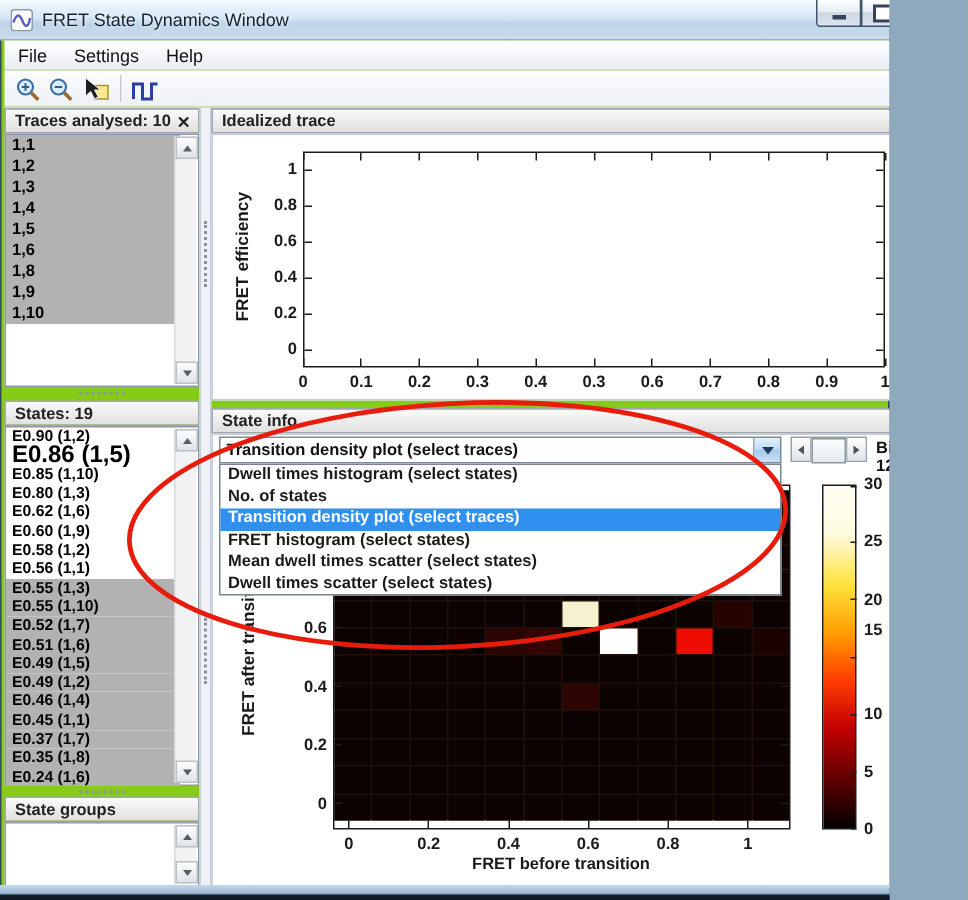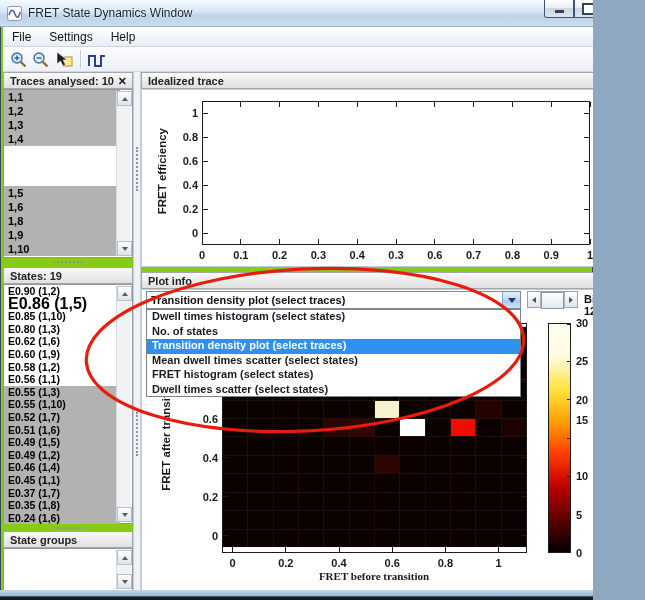--- a/index.html
+++ b/index.html
@@ -132,21 +132,21 @@
           <div class="tri-up"></div>
         </div>
       <div class="sbbtn" style="bottom:0;top:auto">
           <div class="tri-dn"></div>
         </div>
     </div>
   <div class="list-item sel" style="height: 14px; line-height: 14px;">1,1</div>
       <div class="list-item sel" style="height: 14px; line-height: 14px;">1,2</div>
       <div class="list-item sel" style="height: 14px; line-height: 14px;">1,3</div>
       <div class="list-item sel" style="height: 14px; line-height: 14px;">1,4</div>
-      <div class="list-item sel" style="height: 14px; line-height: 14px; margin-top: 40px;">1,5</div>
+      <div class="list-item sel" style="height: 14px; line-height: 14px;">1,5</div>
       <div class="list-item sel" style="height: 14px; line-height: 14px;">1,6</div>
       <div class="list-item sel" style="height: 14px; line-height: 14px;">1,8</div>
       <div class="list-item sel" style="height: 14px; line-height: 14px;">1,9</div>
       <div class="list-item sel" style="height: 14px; line-height: 14px;">1,10</div>
     </div>
   <div class="abs hsplit" style="left:53px;top:261px"></div>
 
   <div class="abs hdr" style="left:3px;top:267px;width:130px;height:17px;">
     <span>States: 19</span>
   </div>
@@ -202,21 +202,21 @@
 
   <div class="abs hdr" style="left:141px;top:72px;width:490px;height:17px;">
     <span>Idealized trace</span>
   </div>
   <div class="abs" style="left:141px;top:89px;width:490px;height:178px;background:#fff;border:1px solid #c3ccd6;"></div>
   <div class="abs axesbox" id="axes1" style="left:202px;top:101px;width:388px;height:144px;"></div>
   <div class="ylab" style="left:156px;top:128px;">FRET efficiency</div>
   <div class="abs hsplit" style="left:307px;top:268px"></div>
 
   <div class="abs hdr" style="left:141px;top:272px;width:490px;height:17px;">
-    <span>Plot info</span>
+    <span>State info</span>
   </div>
   <div class="abs" style="left:141px;top:289px;width:490px;height:303px;background:#fff;border:1px solid #c3ccd6;"></div>
 
   <div class="abs" id="combo">
     <div id="combo-text">Transition density plot (select traces)</div>
     <div id="combo-btn">
       <div style="width:0;height:0;border-left:4px solid transparent;border-right:4px solid transparent;border-top:5px solid #1e3c5c;"></div>
     </div>
   </div>
   <div class="abs" id="slider">
@@ -371,31 +371,31 @@
       <div style="background: rgb(11, 2, 1);"></div>
       <div style="background: rgb(11, 2, 1);"></div>
       <div style="background: rgb(11, 2, 1);"></div>
       <div style="background: rgb(11, 2, 1);"></div>
       <div style="background: rgb(11, 2, 1);"></div>
       <div style="background: rgb(11, 2, 1);"></div>
       <div style="background: rgb(11, 2, 1);"></div>
       <div style="background: rgb(11, 2, 1);"></div>
     </div>
   <div class="ylab" style="left:160px;top:377px;">FRET after transition</div>
-  <div class="tlab" style="left:274px;top:570px;width:200px;text-align:center;font-family:Liberation Serif, serif;">FRET before transition</div>
+  <div class="tlab" style="left:274px;top:570px;width:200px;text-align:center;">FRET before transition</div>
 
   <div class="abs" id="colorbar" style="left: 548px; top: 323px; width: 23px; height: 230px; border: 1px solid rgb(28, 28, 28); background: linear-gradient(to top, rgb(3, 0, 0) 0%, rgb(94, 0, 0) 14%, rgb(193, 0, 0) 29%, rgb(255, 60, 0) 43%, rgb(255, 157, 0) 57%, rgb(255, 226, 60) 71%, rgb(255, 251, 224) 86%, rgb(255, 254, 242) 100%);"></div>
   <div class="ylab" style="left:594px;top:414px;">#Events</div>
 
   <div class="abs" id="dropdown">
       <div class="dd-item">Dwell times histogram (select states)</div>
       <div class="dd-item">No. of states</div>
       <div class="dd-item sel">Transition density plot (select traces)</div>
+      <div class="dd-item">FRET histogram (select states)</div>
       <div class="dd-item">Mean dwell times scatter (select states)</div>
-      <div class="dd-item">FRET histogram (select states)</div>
       <div class="dd-item">Dwell times scatter (select states)</div>
     </div>
 
   <div class="abs" id="frame-r"></div>
   <div class="abs" id="frame-b"></div>
 
   <svg id="overlay" width="645" height="600">
     <ellipse id="red-ellipse" cx="305" cy="350" rx="219" ry="81" fill="none" stroke-width="3.2" transform="rotate(-3 305 350)" stroke="#e81c0d"></ellipse>
   </svg>
 <div class="tick abs" style="left: 201.5px; top: 239px; width: 1px; height: 5px;"></div>

